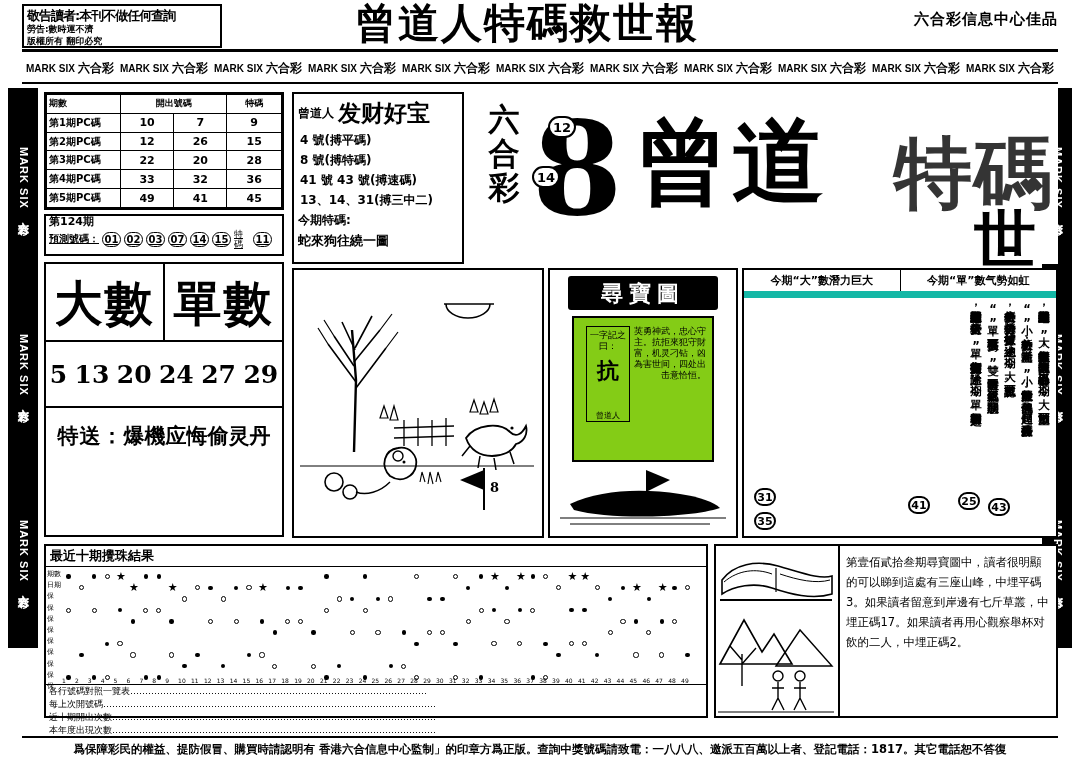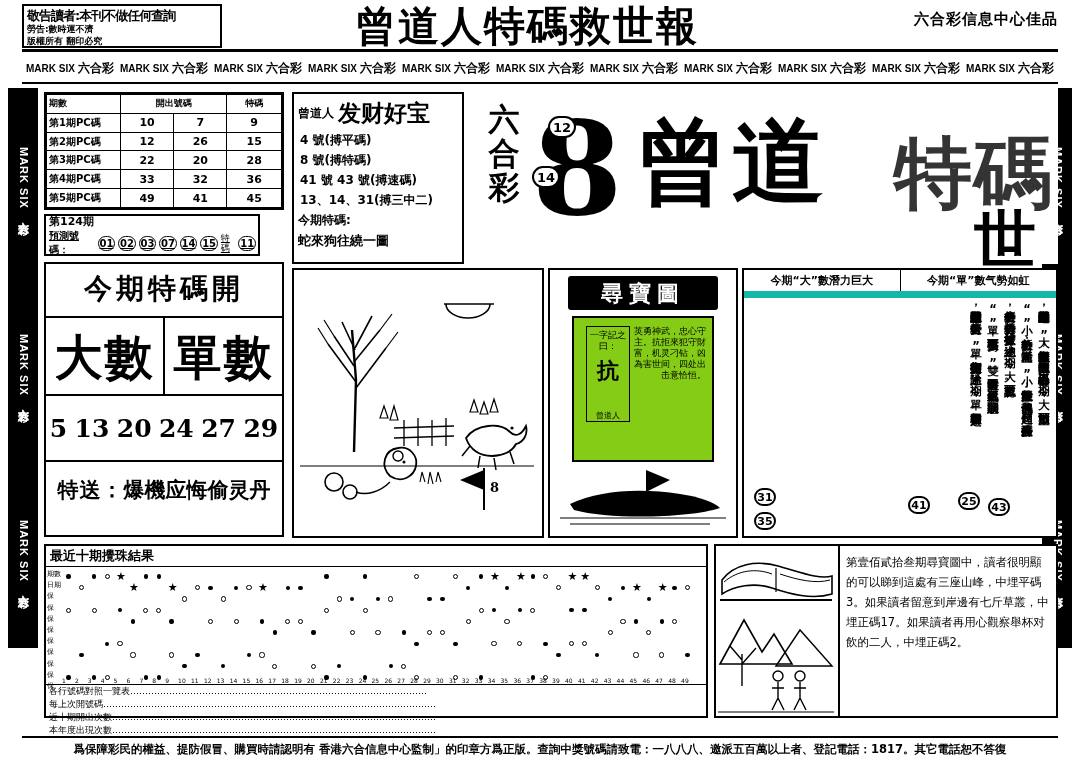--- a/index.html
+++ b/index.html
@@ -40,21 +40,21 @@
     position:absolute; left:0; top:0; width:200px; height:44px;
     border:2px solid #000;
     font-family:"DejaVu Sans", sans-serif;
     font-size:11px; line-height:1.25; padding:2px 3px;
     font-weight:bold;
   }
   .mast-left .l1 { font-size:13px; letter-spacing:-1px;}
   .mast-left .l2 { font-size:9px; }
   .mast-title {
     position:absolute; left:250px; top:-4px; width:510px; height:52px;
-    font-family:Liberation Serif, serif;
+    font-family:Liberation Mono, monospace;
     font-size:41px; font-weight:bold; letter-spacing:2px;
     text-align:center; line-height:52px;
     white-space:nowrap;
   }
   .mast-right {
     position:absolute; right:0; top:6px; width:250px;
     font-size:15px; font-weight:bold; text-align:right;
     font-family:"DejaVu Serif", serif;
     letter-spacing:1px;
   }
@@ -75,21 +75,21 @@
   .panel { position:absolute; border:2px solid #000; background:#fff; }
 
   
   #p-table { left:44px; top:92px; width:240px; height:118px; }
   #p-table table { width:100%; height:100%; border-collapse:collapse; font-size:11px; }
   #p-table td { border:1px solid #000; text-align:center; font-weight:bold; padding:0; height:17px;}
   #p-table td.lab { font-size:10px; text-align:left; padding-left:2px; width:74px;}
   #p-table .hdrow td { font-size:9px; }
 
   
-  #p-pred { left:44px; top:214px; width:216px; height:42px; }
+  #p-pred { left:44px; top:214px; width:240px; height:42px; }
   .pred-line { font-size:11px; font-weight:bold; padding-left:3px; line-height:12px;}
   .balls { display:flex; align-items:center; gap:3px; padding:1px 2px 0 3px;text-decoration:underline; }
   .ball {
     width:19px; height:15px; border:1px solid #000; border-radius:9px;
     font-size:10px; text-align:center; line-height:13px; font-weight:bold;
   }
   .balls .tlabel { font-size:9px; line-height:10px; width:16px; }
 
   
   #p-big { left:44px; top:262px; width:240px; height:275px; }
@@ -337,21 +337,20 @@
       <span class="ball">03</span>
       <span class="ball">07</span>
       <span class="ball">14</span>
       <span class="ball">15</span>
       <span class="tlabel">特碼</span>
       <span class="ball">11</span>
     </div>
   </div>
 
   <div class="panel" id="p-big">
-    <div class="big-title">今期特碼開</div>
     <div class="big-two">
       <div>大數</div>
       <div>單數</div>
     </div>
     <div class="big-nums">
       <span>5</span>
       <span>13</span>
       <span>20</span>
       <span>24</span>
       <span>27</span>

